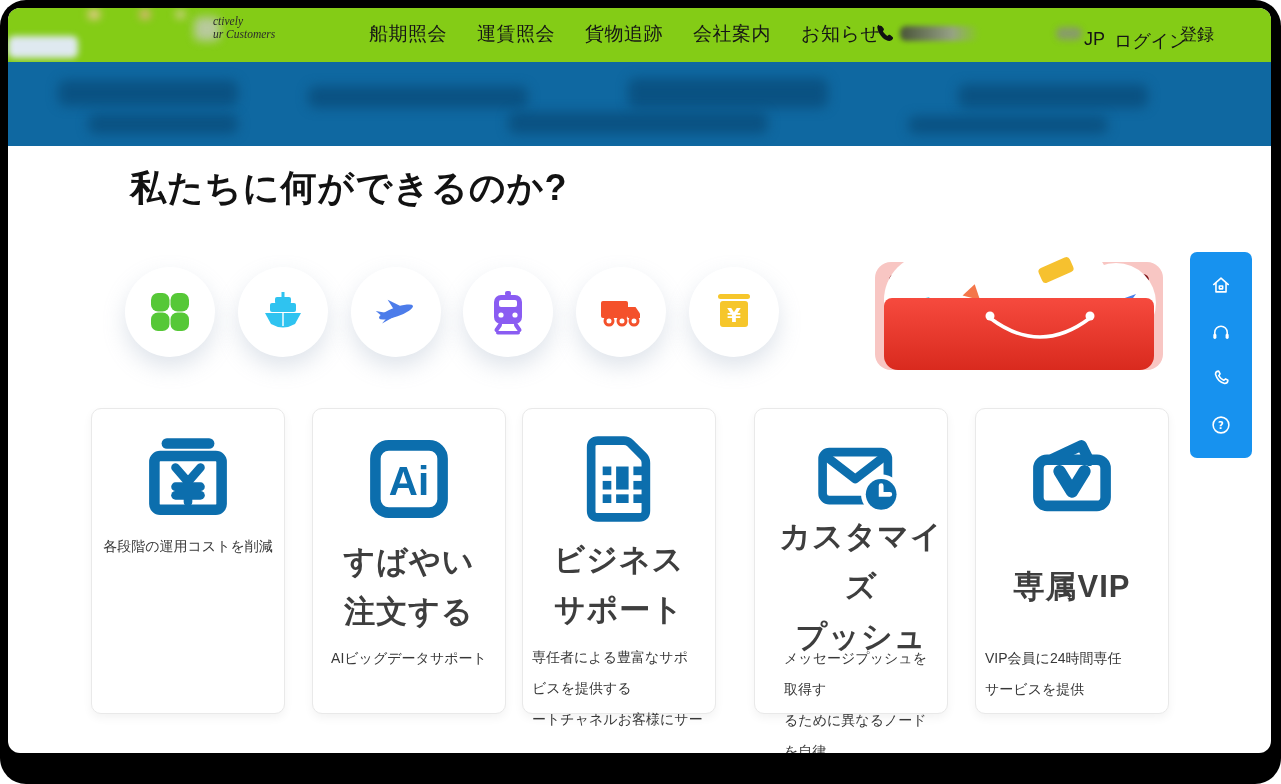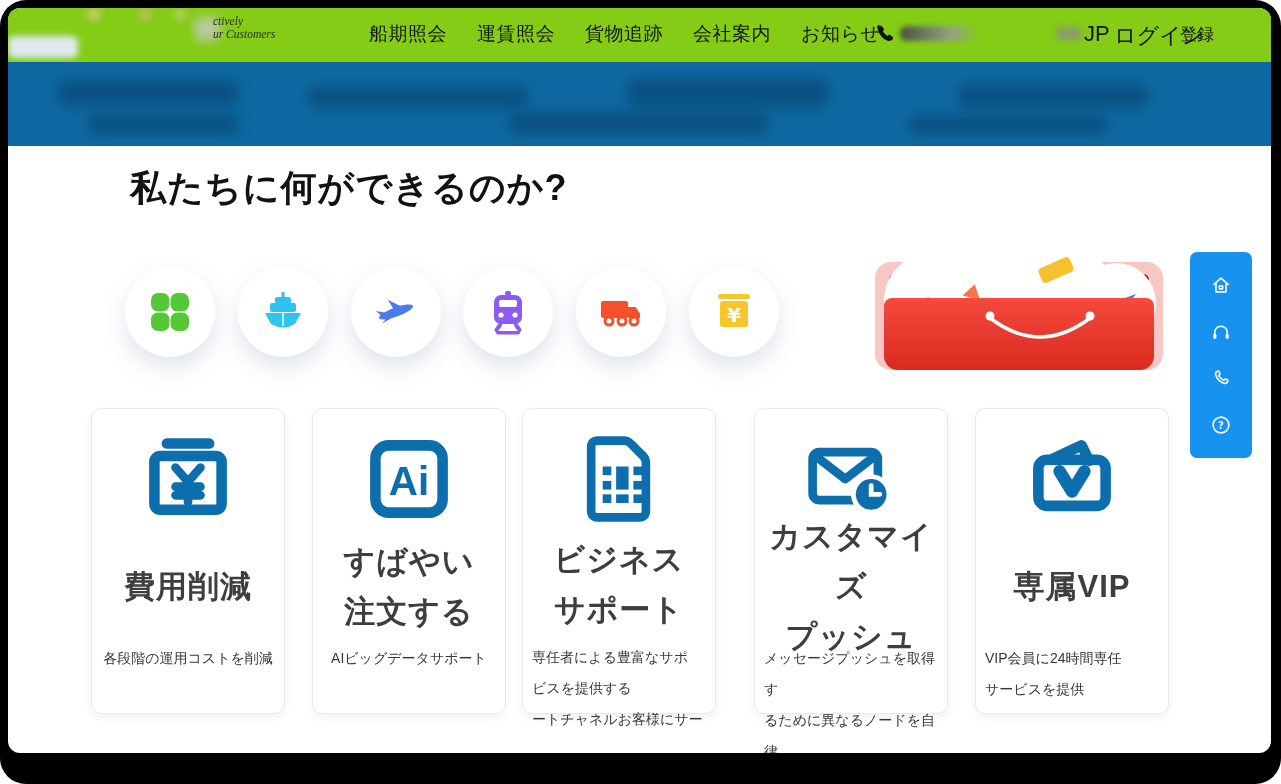--- a/index.html
+++ b/index.html
@@ -7,21 +7,21 @@
   #frame{position:absolute;inset:0;background:#000;border-radius:26px;}
   #content{position:absolute;left:8px;top:8px;width:1263px;height:745px;background:#fff;border-radius:12px;overflow:hidden;}
   .abs{position:absolute;}
 
   
   #header{position:absolute;left:0;top:0;width:100%;height:54px;background:#84cc16;}
   .smudge{position:absolute;border-radius:6px;}
   #slogan{position:absolute;left:205px;top:7px;font-family:"Liberation Serif","DejaVu Serif",serif;font-style:italic;font-size:11.5px;line-height:13px;color:#2b2b2b;white-space:nowrap;}
   #main-nav{position:absolute;left:361px;top:13px;display:flex;gap:30px;}
   #main-nav a{font-size:19px;color:#151515;text-decoration:none;letter-spacing:.5px;white-space:nowrap;}
-  .hdr-txt{position:absolute;top:13px;font-size:22px;color:#151515;white-space:nowrap;cursor:pointer;}
+  .hdr-txt{position:absolute;top:21px;font-size:18px;color:#151515;white-space:nowrap;cursor:pointer;}
 
   
   #band{position:absolute;left:0;top:54px;width:100%;height:84px;background:#0F68A1;overflow:hidden;}
   .band-blob{position:absolute;background:rgba(6,64,105,.55);filter:blur(6px);border-radius:8px;}
 
   
   #hero-title{position:absolute;left:122px;top:156px;font-size:36px;font-weight:700;color:#121212;letter-spacing:1px;}
 
   
   .circle{position:absolute;top:259px;width:90px;height:90px;border-radius:50%;background:#fff;
@@ -238,24 +238,20 @@
         <div class="card-icon">
           <svg width="96" height="96" viewBox="0 0 100 100" fill="none" stroke="#0C6EAD" stroke-linecap="round">
             <line x1="28" y1="13" x2="72" y2="13" stroke-width="11"></line>
             <rect x="15" y="26" width="70" height="56" rx="6" stroke-width="11"></rect>
             <path d="M37 38 L50 53 L63 38" stroke-width="9"></path>
             <line x1="50" y1="53" x2="50" y2="74" stroke-width="9"></line>
             <line x1="37" y1="58" x2="63" y2="58" stroke-width="9"></line>
             <line x1="37" y1="67" x2="63" y2="67" stroke-width="9"></line>
           </svg>
         </div>
-        <div class="card-title">
-          <span>費用削減</span>
-
-        </div>
         <div class="card-desc desc-center">
           <span>各段階の運用コストを削減</span>
 
         </div>
       </div>
 
       <div class="card" style="left:304px;">
         <div class="card-icon">
           <svg width="96" height="96" viewBox="0 0 100 100">
             <rect x="15" y="15" width="70" height="70" rx="14" fill="none" stroke="#0C6EAD" stroke-width="11"></rect>
@@ -292,21 +288,21 @@
           <span>ビジネス</span>
           <span>サポート</span>
         </div>
         <div class="card-desc desc-left">
           <span>専任者による豊富なサポ</span>
           <span>ビスを提供する</span>
           <span>ートチャネルお客様にサー</span>
         </div>
       </div>
 
-      <div class="card" style="left:746px;">
+      <div class="card" style="left:746px;padding-left:20px;">
         <div class="card-icon">
           <svg width="96" height="96" viewBox="0 0 100 100">
             <rect x="10" y="22" width="68" height="50" rx="7" fill="none" stroke="#0C6EAD" stroke-width="9"></rect>
             <path d="M13 26 L44 50 L75 26" fill="none" stroke="#0C6EAD" stroke-width="9" stroke-linejoin="round"></path>
             <circle cx="71" cy="66" r="21" fill="#fff"></circle>
             <circle cx="71" cy="66" r="16" fill="#0C6EAD"></circle>
             <path d="M71 57 V66 H80" fill="none" stroke="#fff" stroke-width="5" stroke-linecap="round"></path>
           </svg>
         </div>
         <div class="card-title">

